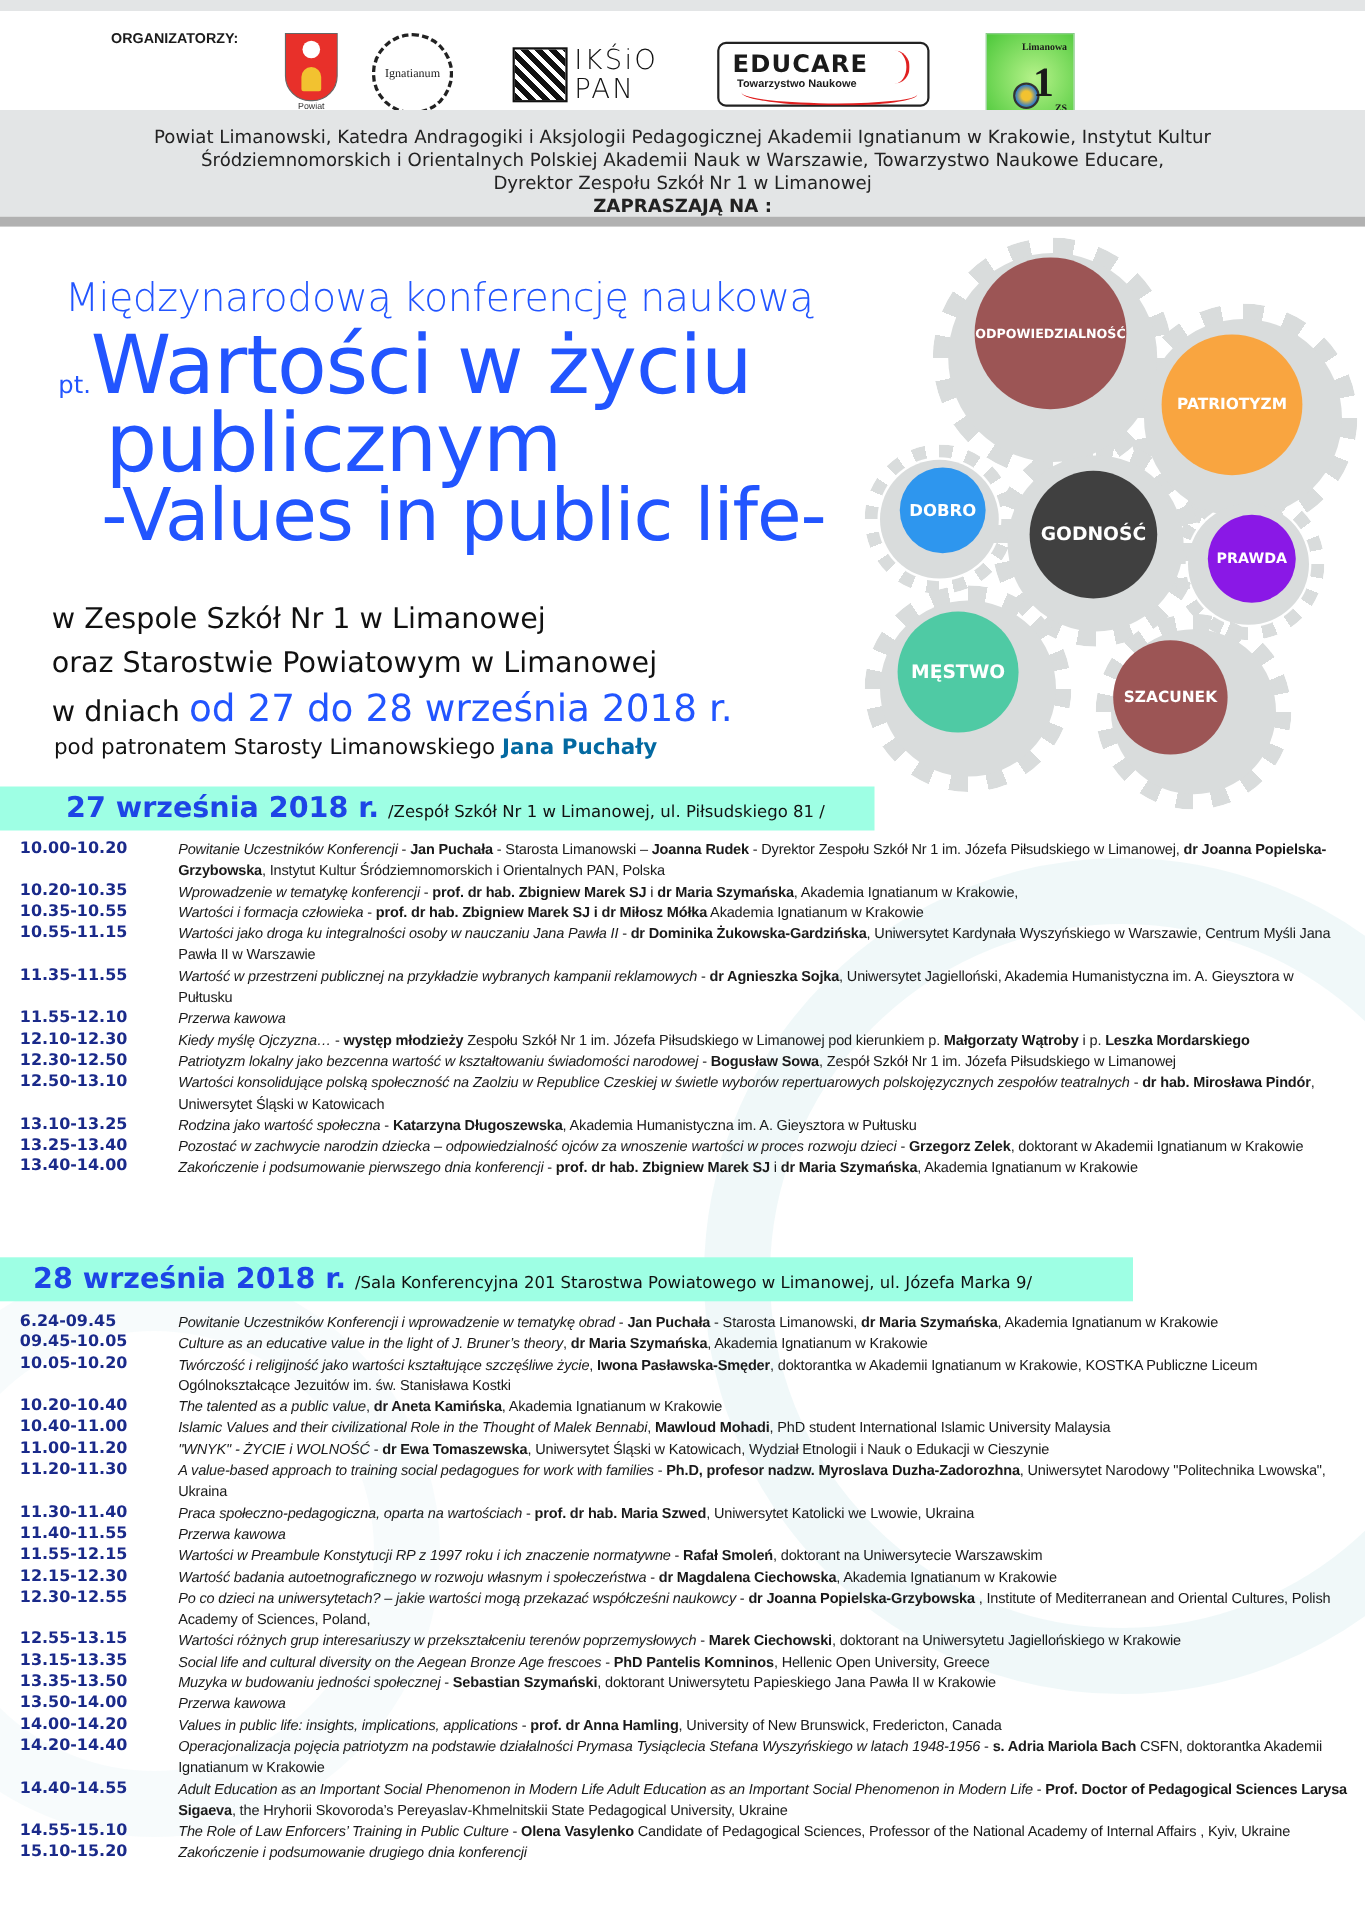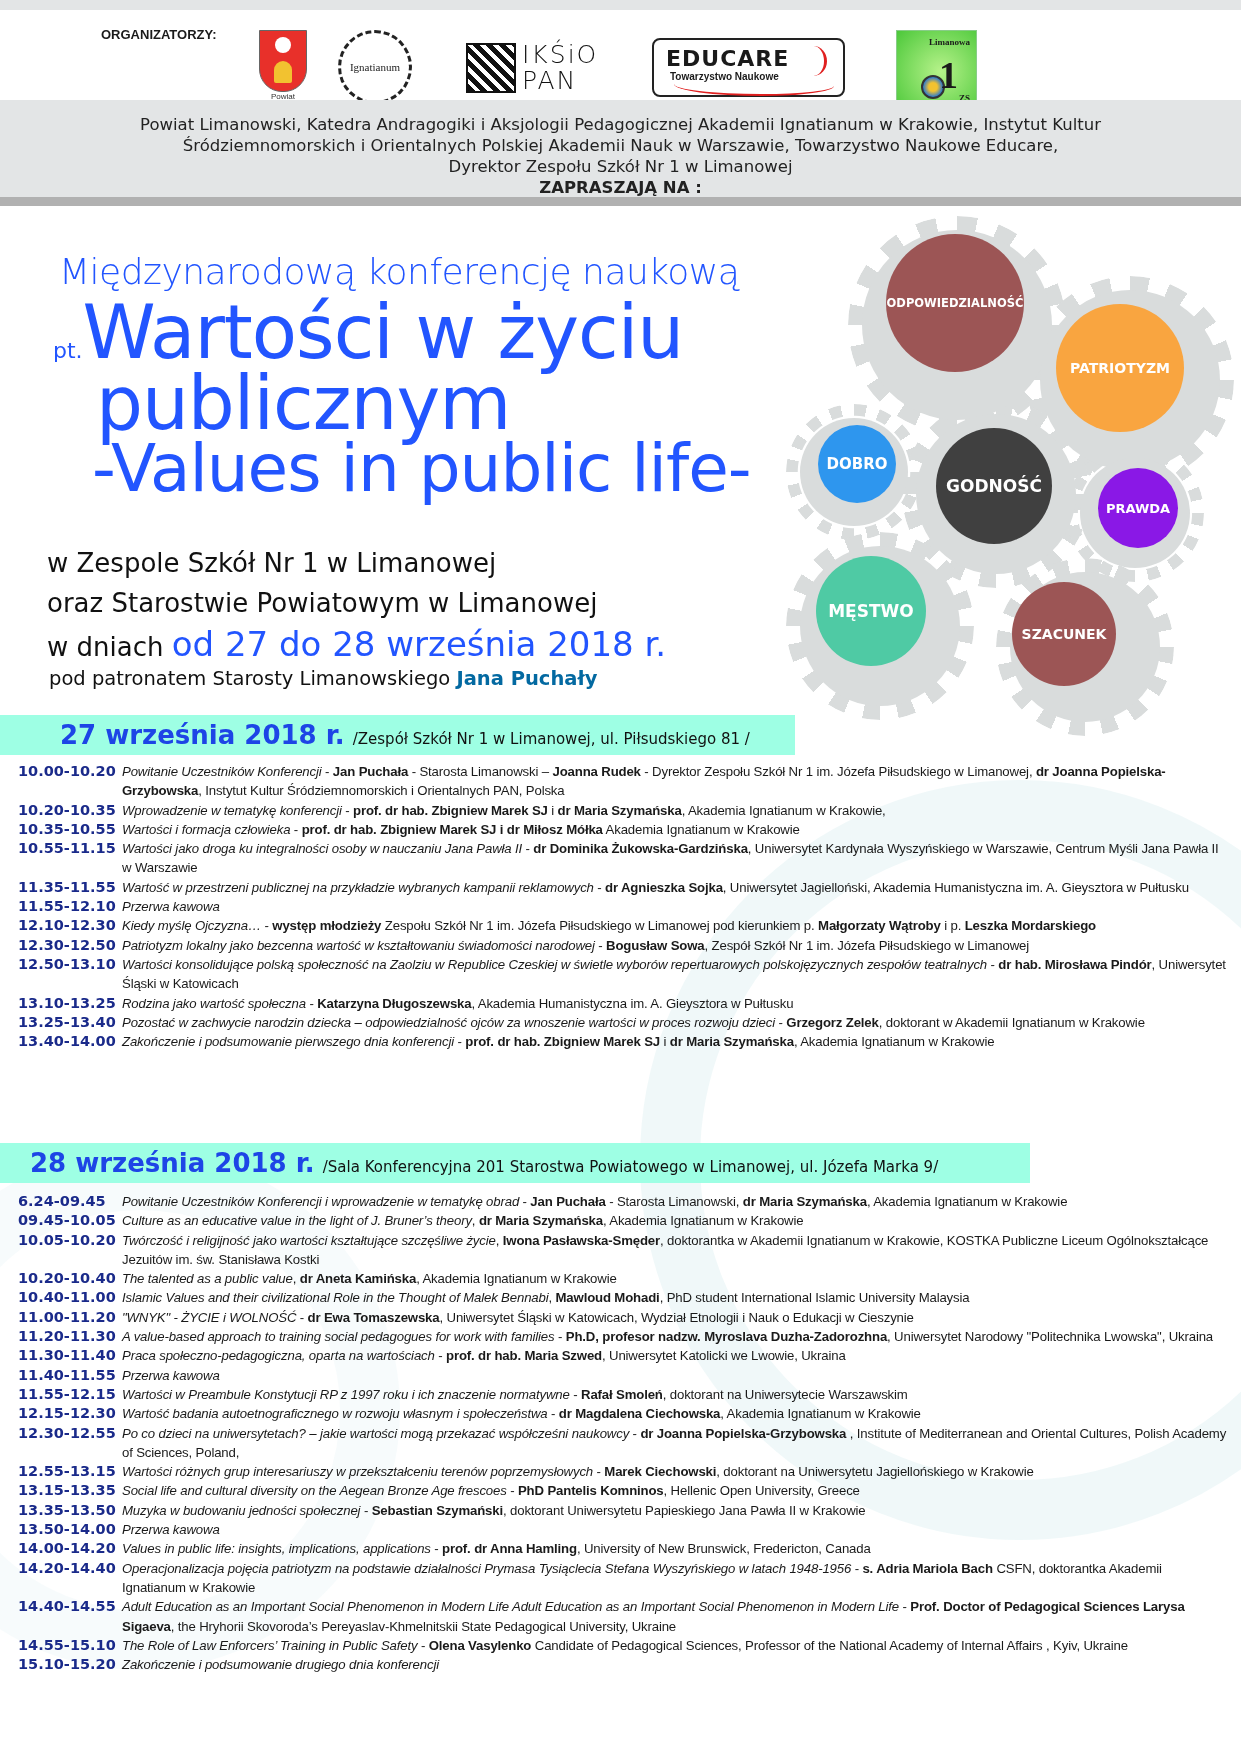--- a/index.html
+++ b/index.html
@@ -51,21 +51,21 @@
   .sub { position:absolute; left:47px; font-family:"DejaVu Sans", sans-serif; font-size:26px; color:#111; white-space:nowrap; }
   .sub .blue { color:#2255ff; font-size:34px; }
   .patron { position:absolute; left:49px; top:667px; font-family:"DejaVu Sans", sans-serif; font-size:19.5px; color:#111; white-space:nowrap; }
   .patron b { color:#0369a1; }
 
   .dayband { position:absolute; background:#9effe4; height:40px; }
   .daytitle { position:absolute; font-family:"DejaVu Sans", sans-serif; font-weight:bold; font-size:26px; color:#1d45e6; white-space:nowrap; }
   .dayplace { font-family:"DejaVu Sans", sans-serif; font-weight:normal; font-size:15px; color:#111; margin-left:8px; }
 
   .program { position:absolute; left:18px; width:1210px; font-size:13.2px; line-height:19.3px; }
-  .row { display:flex; }
+  .row { display:flex;gap:40px; }
   .time { flex:0 0 104px; font-family:"DejaVu Sans", sans-serif; font-weight:bold; font-size:14.5px; color:#1a2a8a; white-space:nowrap; }
   .desc { flex:1; color:#1a1a1a; font-family:"Liberation Sans", sans-serif; letter-spacing:-0.15px; }
   .desc i { font-style:italic; }
   .desc b { font-weight:bold; }
 </style>
 </head>
 <body>
 
 <div class="bg-gear" style="left:640px; top:780px; width:760px; height:760px;"></div>
 <div class="bg-gear" style="left:-120px; top:1150px; width:520px; height:520px; opacity:0.5;"></div>
@@ -284,19 +284,19 @@
     <div class="row">
       <div class="time">14.20-14.40</div>
       <div class="desc"><i>Operacjonalizacja pojęcia patriotyzm na podstawie działalności Prymasa Tysiąclecia Stefana Wyszyńskiego w latach 1948-1956</i><span> - </span><b>s. Adria Mariola Bach</b><span> CSFN, doktorantka Akademii Ignatianum w Krakowie</span></div>
     </div>
     <div class="row">
       <div class="time">14.40-14.55</div>
       <div class="desc"><i>Adult Education as an Important Social Phenomenon in Modern Life Adult Education as an Important Social Phenomenon in Modern Life</i><span> - </span><b>Prof. Doctor of Pedagogical Sciences Larysa Sigaeva</b><span>, the Hryhorii Skovoroda’s Pereyaslav-Khmelnitskii State Pedagogical University, Ukraine</span></div>
     </div>
     <div class="row">
       <div class="time">14.55-15.10</div>
-      <div class="desc"><i>The Role of Law Enforcers’ Training in Public Safety</i><span> - </span><b>Olena Vasylenko</b><span> Candidate of Pedagogical Sciences, Professor of the National Academy of Internal Affairs , Kyiv, Ukraine</span></div>
+      <div class="desc"><i>The Role of Law Enforcers’ Training in Public Culture</i><span> - </span><b>Olena Vasylenko</b><span> Candidate of Pedagogical Sciences, Professor of the National Academy of Internal Affairs , Kyiv, Ukraine</span></div>
     </div>
     <div class="row">
       <div class="time">15.10-15.20</div>
       <div class="desc"><i>Zakończenie i podsumowanie drugiego dnia konferencji</i></div>
     </div>
   </div>
 
 </body></html>

